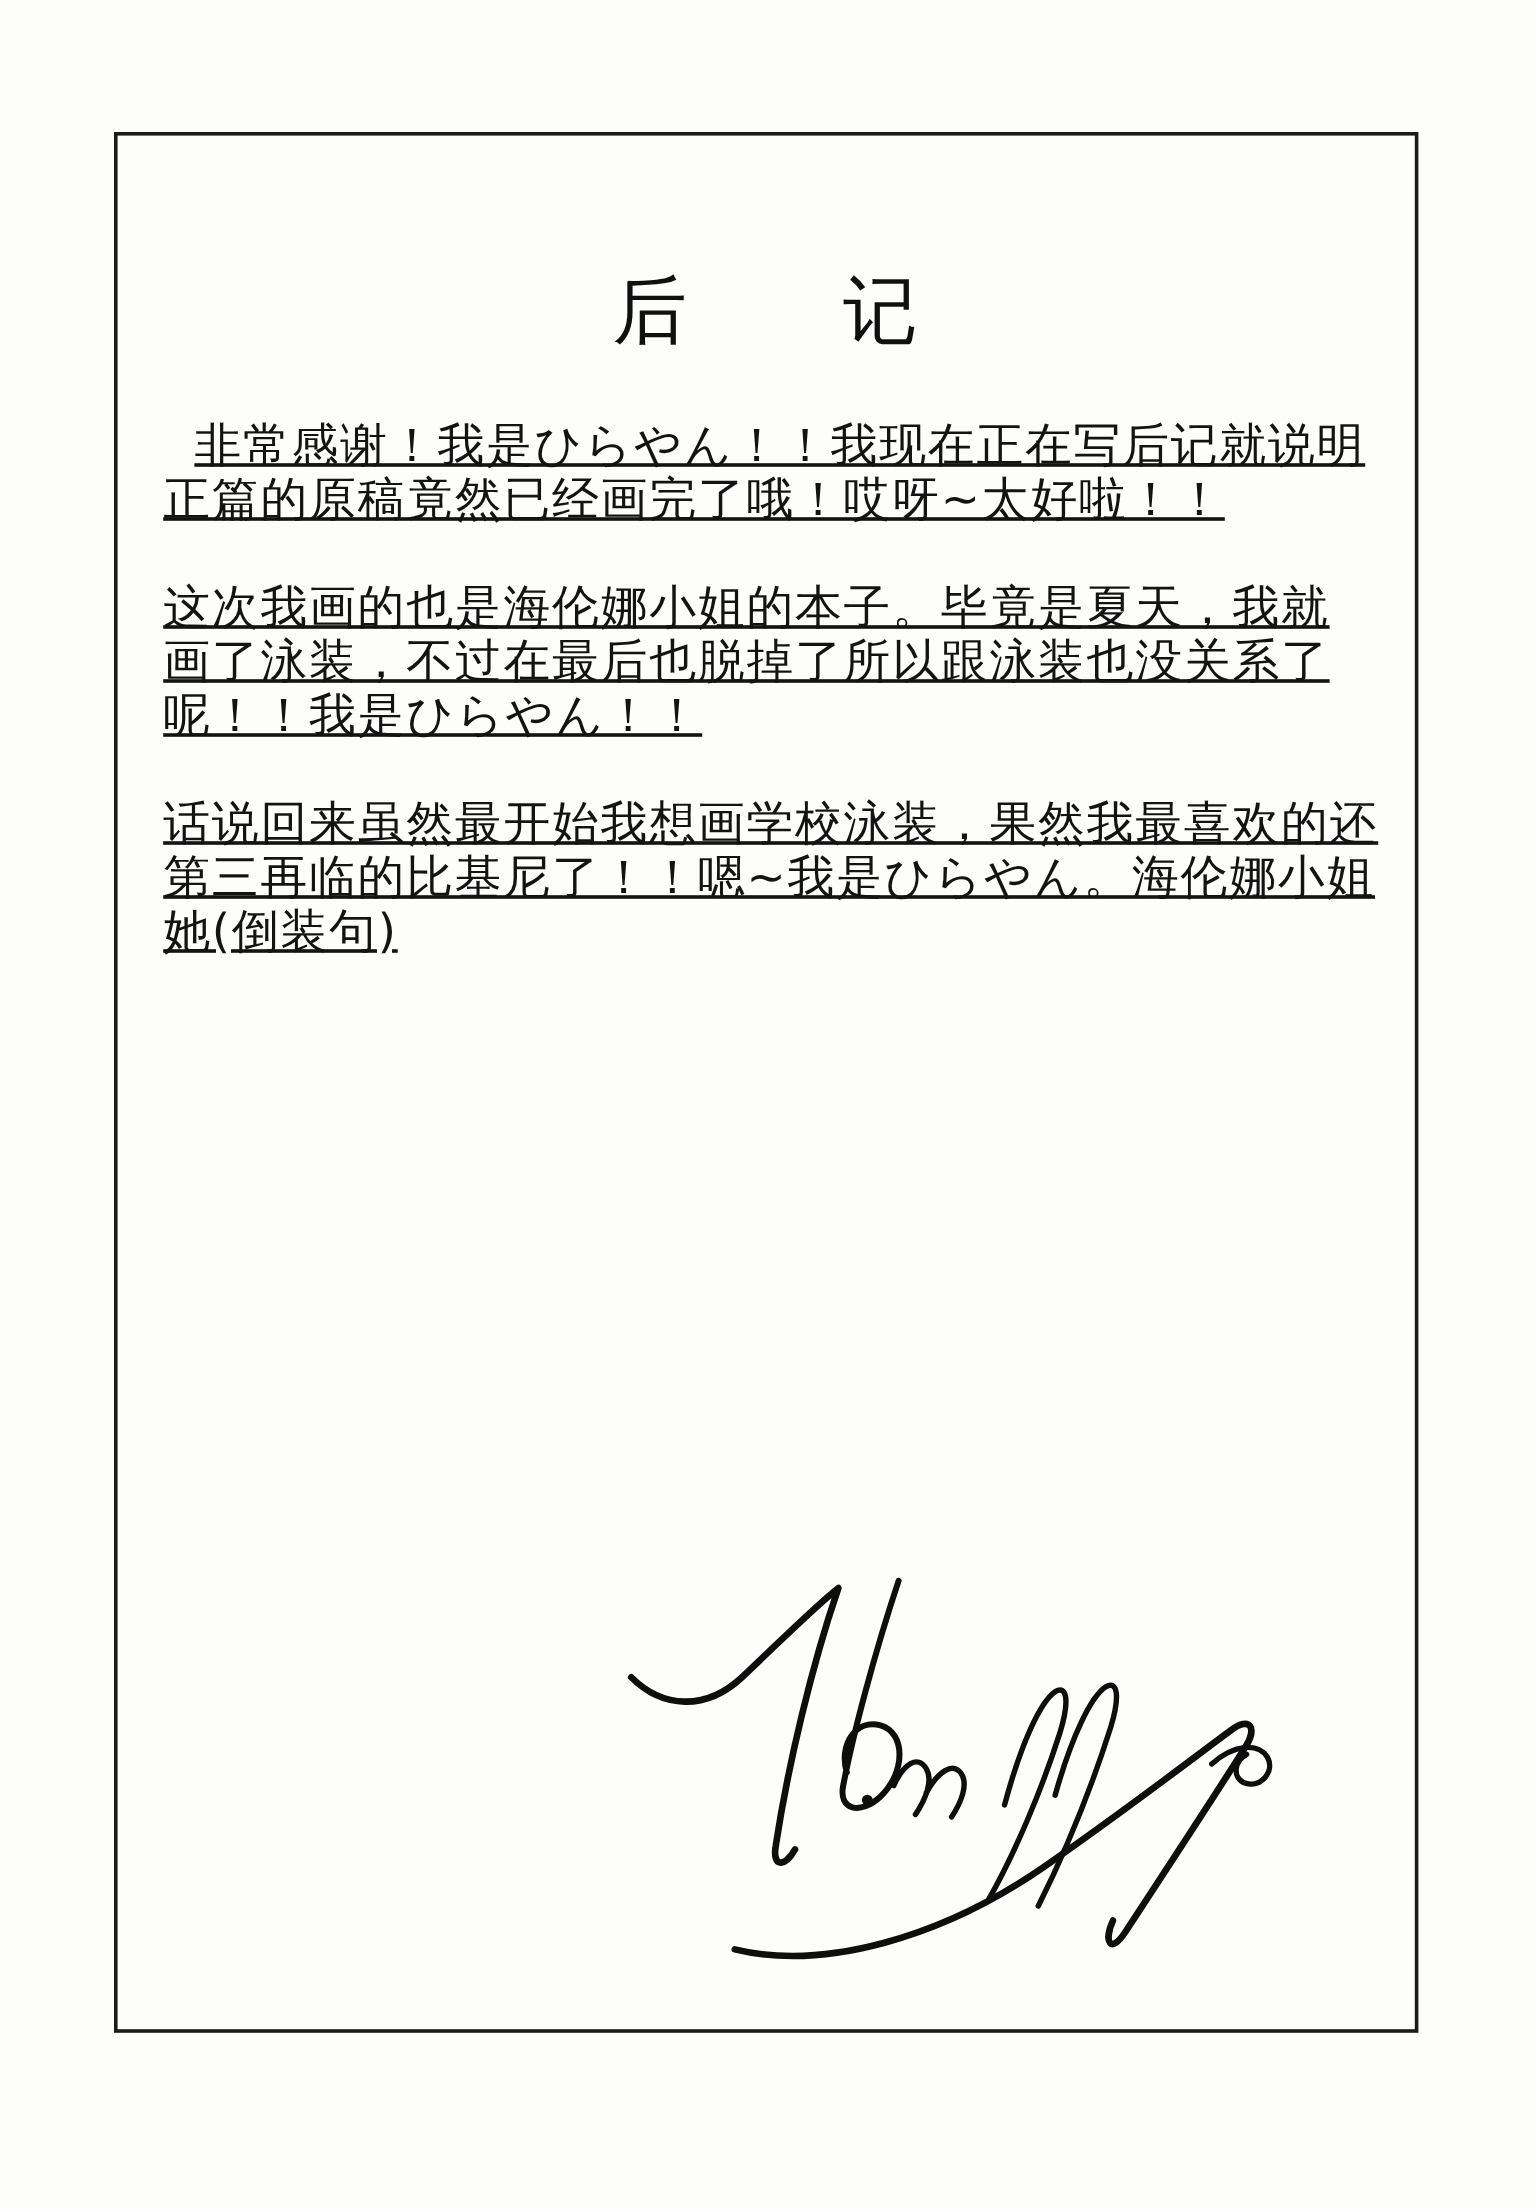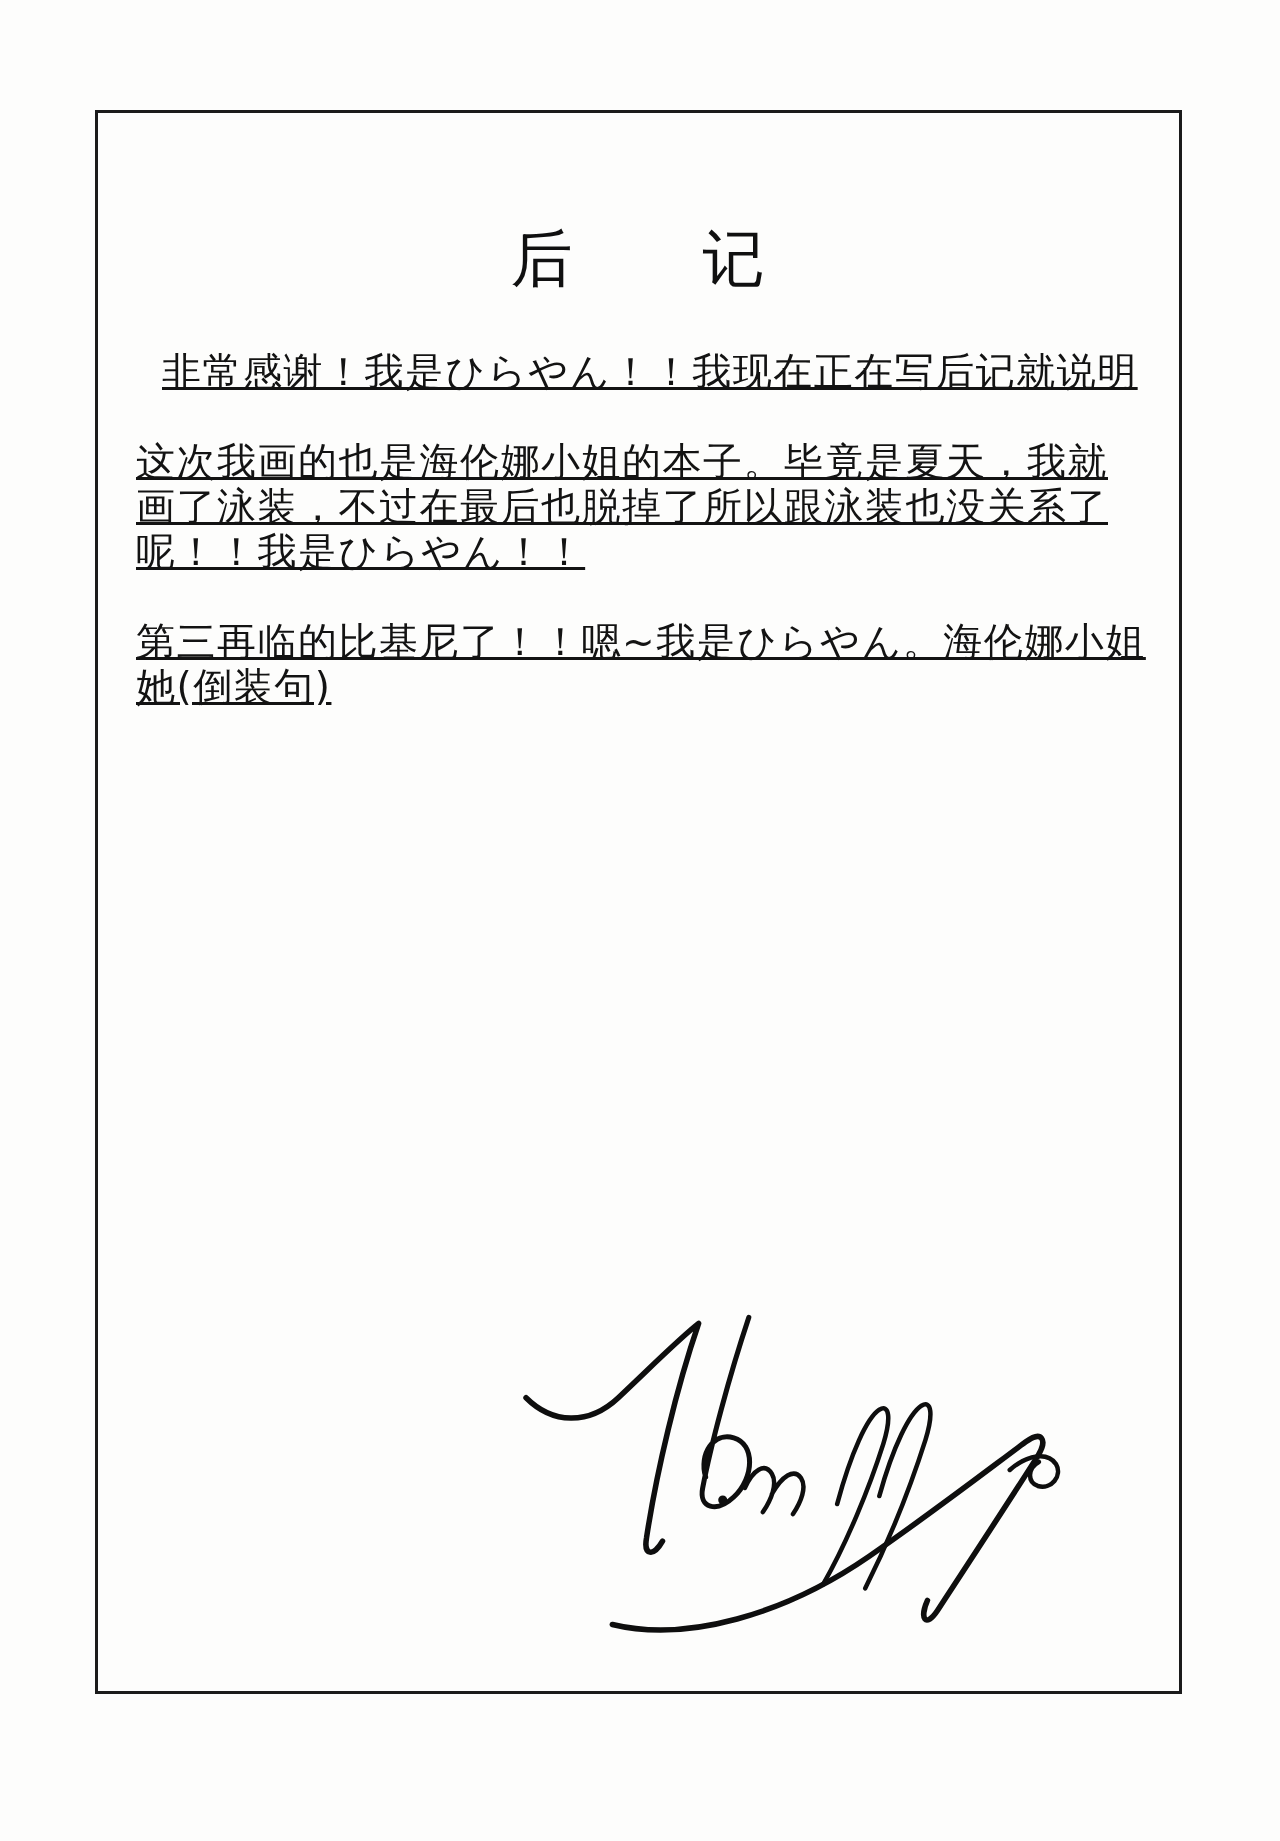--- a/index.html
+++ b/index.html
@@ -85,29 +85,31 @@
 
 <div class="page">
   <div class="frame">
 
     <h1 class="title">后　　记</h1>
 
     <div class="body-text">
 
       <p class="para indent">
         <span class="line">非常感谢！我是ひらやん！！我现在正在写后记就说明</span>
+        <span class="line">正篇的原稿竟然已经画完了哦！哎呀~太好啦！！</span>
       </p>
 
       <p class="para">
         <span class="line">这次我画的也是海伦娜小姐的本子。毕竟是夏天，我就</span>
         <span class="line">画了泳装，不过在最后也脱掉了所以跟泳装也没关系了</span>
         <span class="line">呢！！我是ひらやん！！</span>
       </p>
 
       <p class="para">
+        <span class="line">话说回来虽然最开始我想画学校泳装，果然我最喜欢的还</span>
         <span class="line">第三再临的比基尼了！！嗯~我是ひらやん。海伦娜小姐</span>
         <span class="line">她(倒装句)</span>
       </p>
 
 
     </div>
 
     <div class="signature">
       <svg viewBox="0 0 560 350" xmlns="http://www.w3.org/2000/svg">
 

